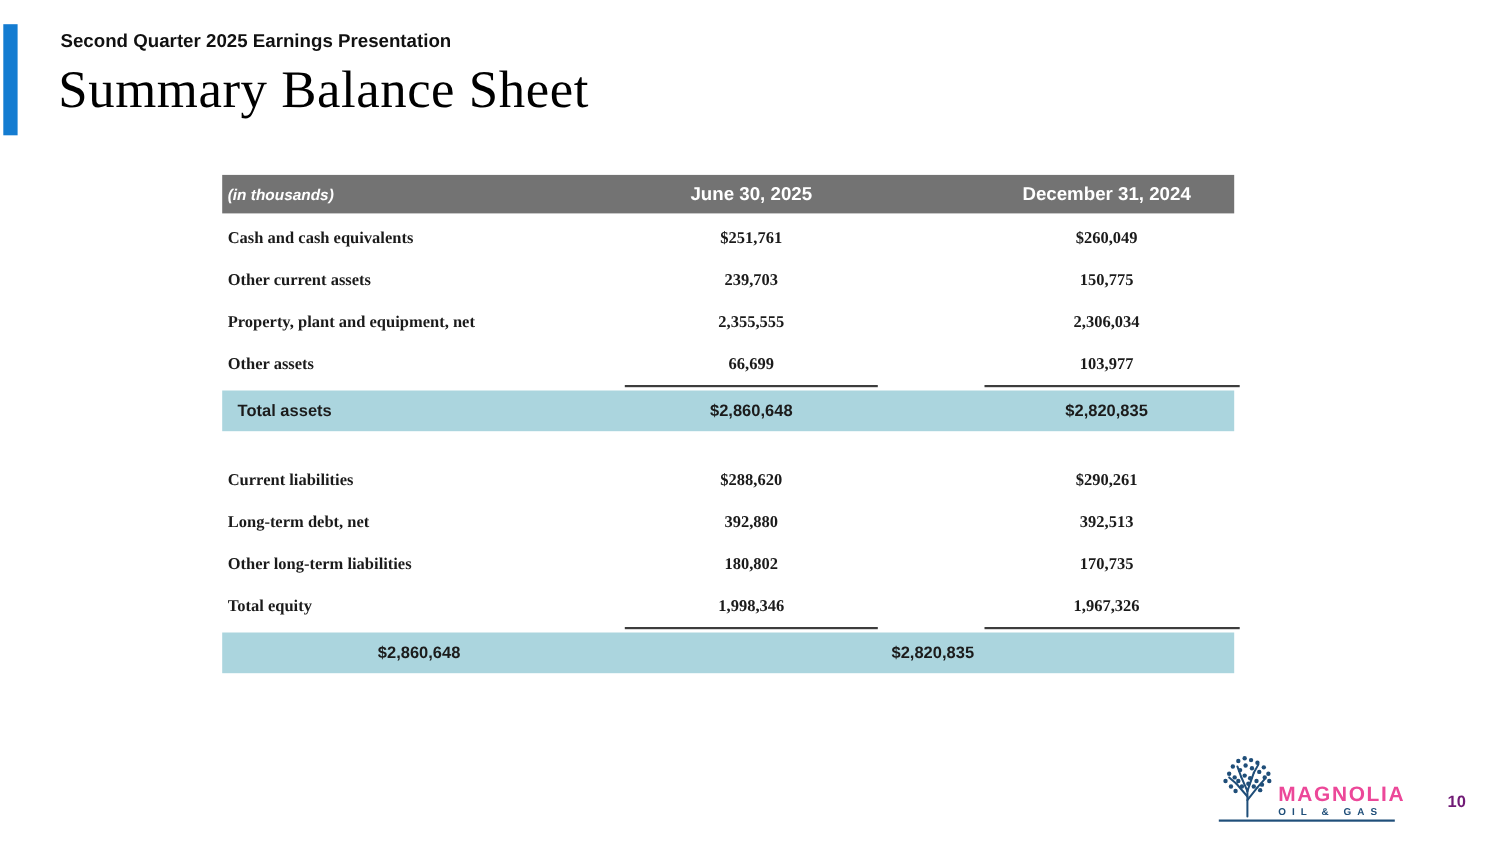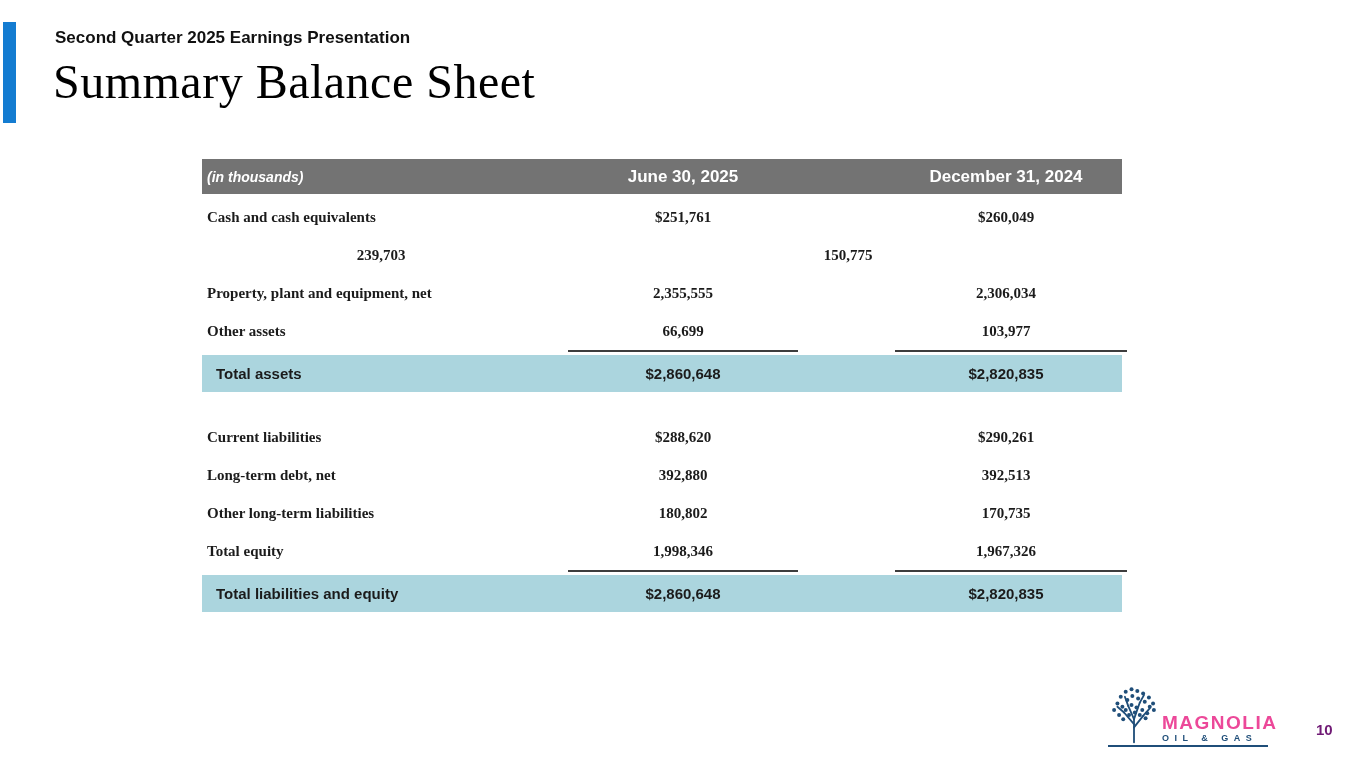--- a/index.html
+++ b/index.html
@@ -55,20 +55,21 @@
   </div>
 
   <div class="tbody">
     <div class="grid-row data-row">
       <div class="cell-label">Cash and cash equivalents</div>
       <div class="cell-val">$251,761</div>
       <div></div>
       <div class="cell-val">$260,049</div>
     </div>
     <div class="grid-row data-row">
+      <div class="cell-label">Other current assets</div>
       <div class="cell-val">239,703</div>
       <div></div>
       <div class="cell-val">150,775</div>
     </div>
     <div class="grid-row data-row">
       <div class="cell-label">Property, plant and equipment, net</div>
       <div class="cell-val">2,355,555</div>
       <div></div>
       <div class="cell-val">2,306,034</div>
     </div>
@@ -123,21 +124,20 @@
     </div>
 
     <div class="grid-row line-row">
       <div></div>
       <div class="sumline c1"></div>
       <div></div>
       <div class="sumline c2"></div>
     </div>
 
     <div class="grid-row total-row">
-      <div class="cell-label">Total liabilities and equity</div>
       <div class="cell-val">$2,860,648</div>
       <div></div>
       <div class="cell-val">$2,820,835</div>
     </div>
   </div>
 </div>
 
 <div class="logo">
   <svg class="logo-tree" viewBox="0 0 60 70">
     <g stroke="#1f4e79" stroke-width="2.2" fill="none" stroke-linecap="round">

